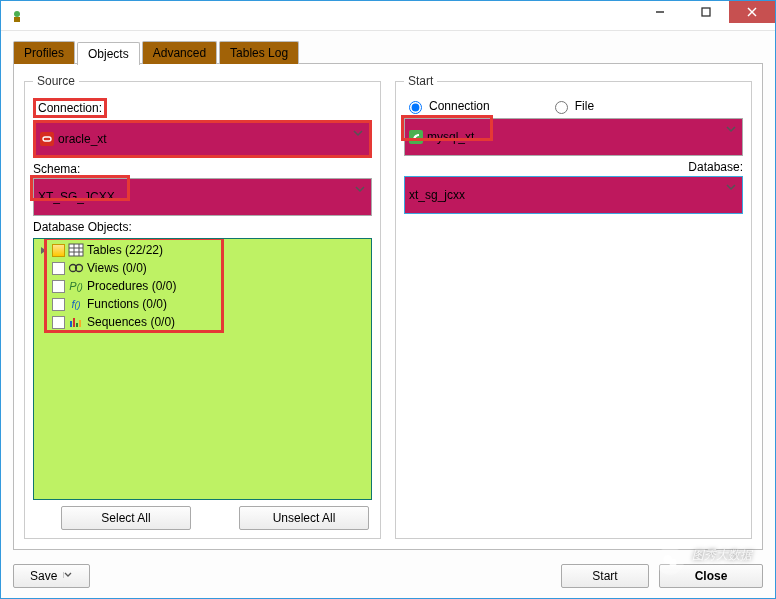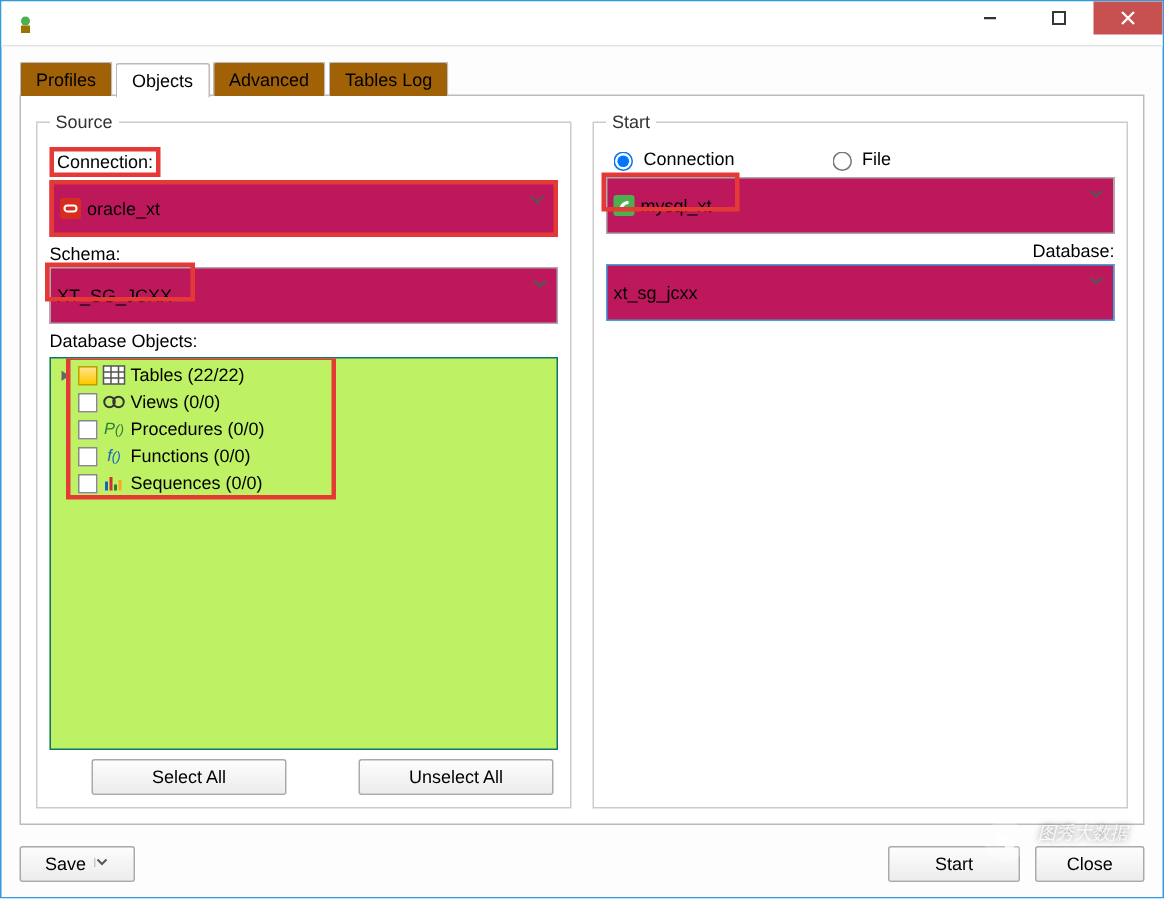--- a/index.html
+++ b/index.html
@@ -229,21 +229,21 @@
     <div class="btn">
       <span>Save</span>
       <span class="dropdown-arrow"><svg width="10" height="10" viewBox="0 0 10 10">
             <path d="M3 5 L7 9 L7 7 L3 3 Z" fill="none"></path>
             <line x1="0" y1="2" x2="0" y2="8" stroke="#999" stroke-width="1"></line>
             <path d="M4 4 L7 7 L10 4" fill="none" stroke="#555" stroke-width="1.3" transform="translate(-2,-1)"></path>
           </svg></span>
     </div>
     <div class="right-btns">
       <div class="btn" style="width:88px;">Start</div>
-      <div class="btn" style="width:73px;">Close</div>
+      <div class="btn" style="width:104px;font-weight:bold;">Close</div>
     </div>
   </div>
 </div>
 
 <div class="watermark">
   <span class="wm-icon">
       <svg viewBox="0 0 24 24" width="18" height="18">
         <circle cx="9" cy="10" r="6" fill="rgba(255,255,255,0.8)"></circle>
         <circle cx="16" cy="14" r="5" fill="rgba(255,255,255,0.8)"></circle>
       </svg>

